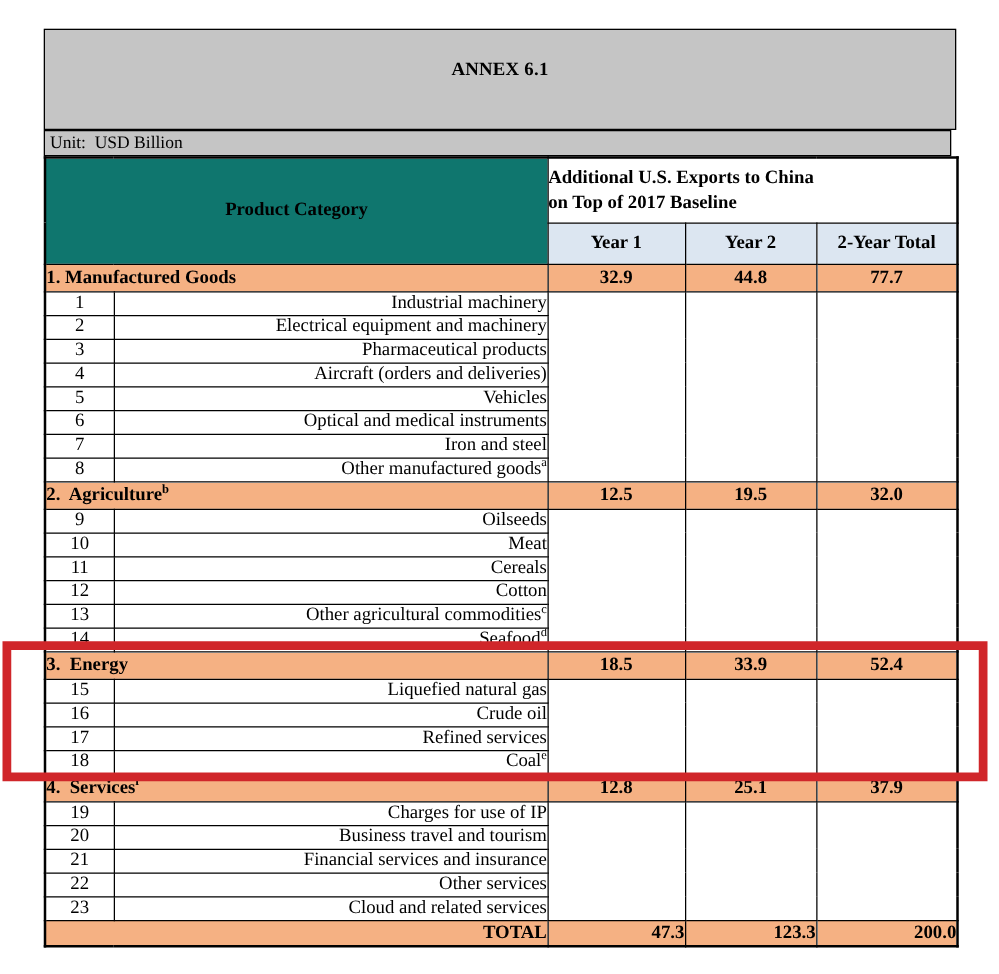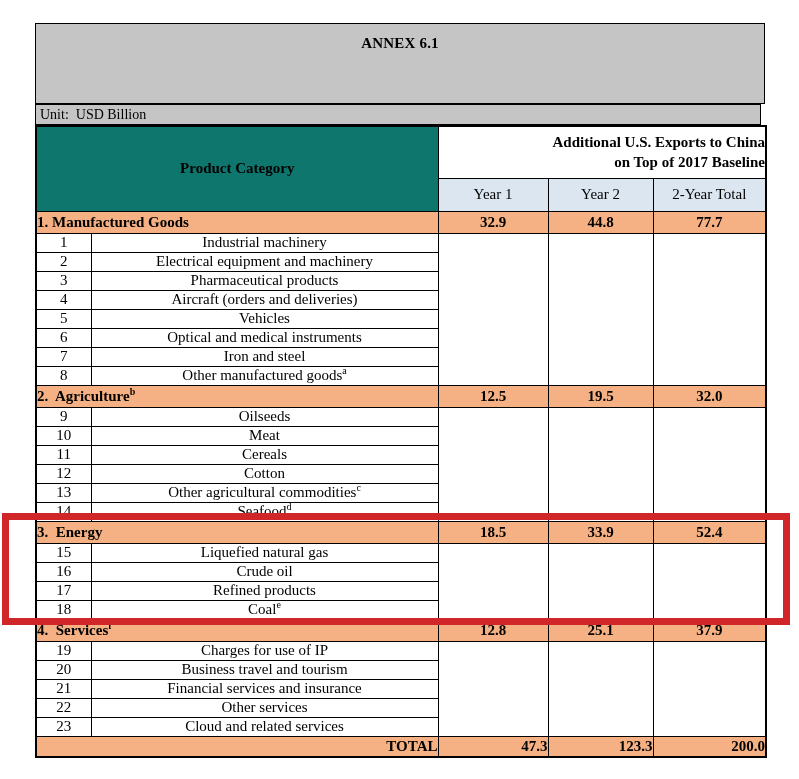--- a/index.html
+++ b/index.html
@@ -4,21 +4,21 @@
 <style>
   html,body{margin:0;padding:0;}
   body{
     width:799px;height:779px;position:relative;background:#ffffff;
     font-family:"Liberation Serif","DejaVu Serif",serif;color:#000;
     overflow:hidden;
   }
   .title-block{
     position:absolute;left:35px;top:23px;width:730px;height:81px;
     box-sizing:border-box;border:1px solid #000;background:#c5c5c5;
-    text-align:center;padding-top:10px;
+    text-align:center;padding-top:23px;
   }
   .title-block .t1,.title-block .t2{
     font-weight:bold;font-size:15px;line-height:19px;letter-spacing:.2px;
   }
   .unit-bar{
     position:absolute;left:35px;top:104px;width:726px;height:21px;
     box-sizing:border-box;border:1px solid #000;background:#c5c5c5;
     font-size:14px;line-height:19px;padding-left:4px;
   }
   table.main{
@@ -28,32 +28,32 @@
   table.main td{
     border:1px solid #000;box-sizing:border-box;
     font-size:15px;overflow:hidden;white-space:nowrap;
     padding:0;vertical-align:middle;
   }
   table.main{border:2px solid #000;}
   td.pc-head{
     background:#0f766e;text-align:center;font-weight:bold;font-size:15px;
   }
   td.group-head{
-    background:#fff;text-align:right;font-weight:bold;font-size:15px;
+    background:#fff;text-align:left;font-weight:bold;font-size:15px;
     height:52px;line-height:20px;white-space:normal;
   }
   tr.subhead td{
-    background:#dce6f1;text-align:center;font-weight:normal;height:33px;
+    background:#dce6f1;text-align:center;font-weight:bold;height:33px;
   }
   tr.sec-row td{background:#f5b183;height:22px;font-weight:bold;}
   td.sec-label{text-align:left;padding-left:6px;margin-left:27px;}
   td.val{text-align:center;}
   tr.item-row{height:19px;}
   td.num{text-align:center;}
-  td.lbl{text-align:center;padding-left:10px;}
+  td.lbl{text-align:right;padding-left:10px;}
   td.blank{background:#fff;}
   tr.total-row td{background:#f5b183;height:21px;font-weight:bold;text-align:right;}
   sup{font-size:10px;line-height:0;}
   .highlight-box{
     position:absolute;left:2px;top:513px;width:788px;height:112px;
     box-sizing:border-box;border:7px solid #d0262a;pointer-events:none;
   }
 </style>
 </head>
 <body>
@@ -175,21 +175,21 @@
       <td class="blank" rowspan="4"></td>
       <td class="blank" rowspan="4"></td>
       <td class="blank" rowspan="4"></td>
     </tr>
     <tr class="item-row">
       <td class="num">16</td>
       <td class="lbl"><span>Crude oil</span><sup></sup></td>
     </tr>
     <tr class="item-row">
       <td class="num">17</td>
-      <td class="lbl"><span>Refined products</span><sup></sup></td>
+      <td class="lbl"><span>Refined services</span><sup></sup></td>
     </tr>
     <tr class="item-row">
       <td class="num">18</td>
       <td class="lbl"><span>Coal</span><sup>e</sup></td>
     </tr>
 
     <tr class="sec-row">
       <td class="sec-label" colspan="2"><span>4.&nbsp; Services</span><sup>f</sup></td>
       <td class="val">12.8</td>
       <td class="val">25.1</td>

